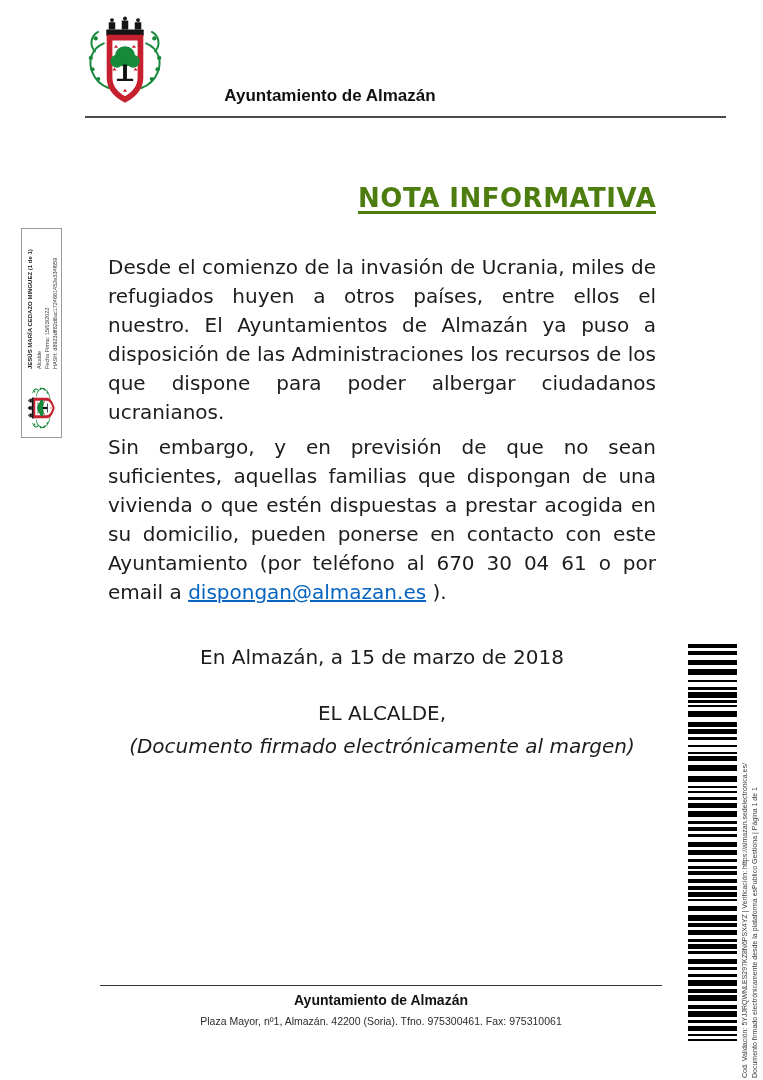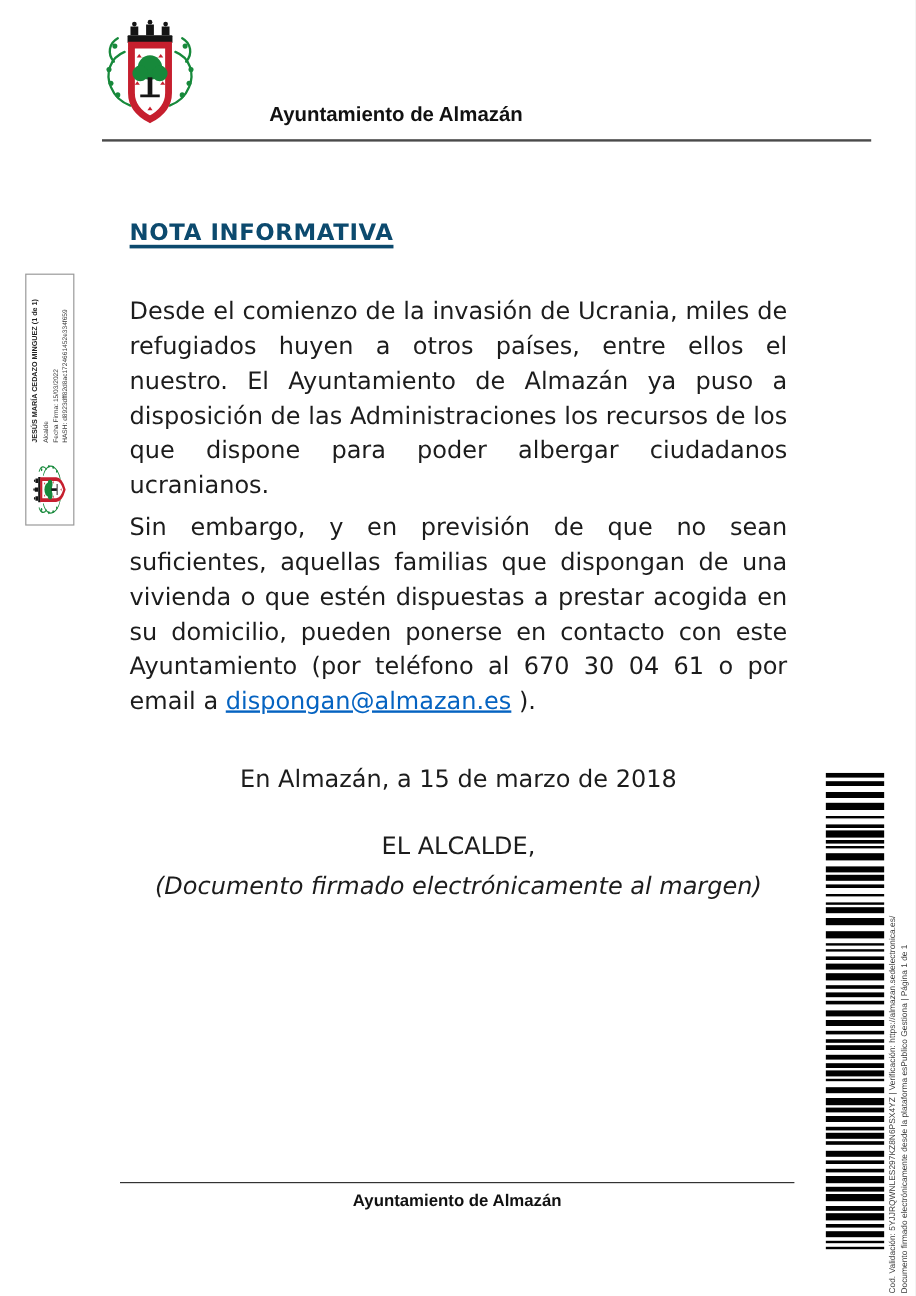--- a/index.html
+++ b/index.html
@@ -34,23 +34,23 @@
   .stamp-name { font-size:6px; font-weight:bold; line-height:9px; color:#222; }
   .stamp-line { font-size:5.5px; line-height:8px; }
   .stamp-left-shield {
     position:absolute; left:5px; top:202px; width:46px; height:30px;
     transform:rotate(-90deg); transform-origin:left top;
   }
 
   
   .content { position:absolute; left:108px; top:180px; width:548px; }
   .doc-title {
-    margin-top:3px; text-align:left; font-size:19px; font-weight:bold;
+    margin-top:3px; text-align:right; font-size:26px; font-weight:bold;
     text-decoration:underline; text-decoration-thickness:2.5px; text-underline-offset:4px;
-    letter-spacing:0.5px; color:#0c4a6e;
+    letter-spacing:0.5px; color:#4d7c0f;
   }
   .doc-par {
     text-align:justify; font-size:20px; line-height:29px; color:#1c1c1c;
   }
   .par1 { margin-top:40px; }
   .par2 { margin-top:6px; }
   .par3 { margin-top:6px; }
   .email-link { color:#0563c1; text-decoration:underline; cursor:pointer; }
 
   .closing { text-align:center; font-size:20px; line-height:29px; color:#1c1c1c; }
@@ -157,34 +157,35 @@
       <div class="stamp-line">HASH: d8923dff82d8ac1724661452e334f659</div>
     </div>
     <svg class="stamp-left-shield" viewBox="0 0 100 118" preserveAspectRatio="none">
       <use href="#escudo"></use>
     </svg>
   </div>
 
   <div class="content">
     <div class="doc-title">NOTA INFORMATIVA</div>
 
-    <p class="doc-par par1">Desde el comienzo de la invasión de Ucrania, miles de refugiados huyen a otros países, entre ellos el nuestro. El Ayuntamiento de Almazán ya puso a disposición de las Administraciones los recursos de los que dispone para poder albergar ciudadanos ucranianos.</p>
+    <p class="doc-par par1">Desde el comienzo de la invasión de Ucrania, miles de refugiados huyen a otros países, entre ellos el nuestro. El Ayuntamientos de Almazán ya puso a disposición de las Administraciones los recursos de los que dispone para poder albergar ciudadanos ucranianos.</p>
 
     <p class="doc-par par2"><span>Sin embargo, y en previsión de que no sean suficientes, aquellas familias que dispongan de una vivienda o que estén dispuestas a prestar acogida en su domicilio, pueden ponerse en contacto con este Ayuntamiento (por teléfono al 670 30 04 61 o por email a </span><a class="email-link" href="#">dispongan@almazan.es</a><span> ).</span></p>
 
 
     <div class="closing">
       <div class="closing-date">En Almazán, a 15 de marzo de 2018</div>
       <div class="closing-title">EL ALCALDE,</div>
       <div class="closing-note">(Documento firmado electrónicamente al margen)</div>
     </div>
   </div>
 
   <div class="footer-rule"></div>
   <div class="footer-org">Ayuntamiento de Almazán</div>
+  <div class="footer-address">Plaza Mayor, nº1, Almazán. 42200 (Soria). Tfno. 975300461. Fax: 975310061</div>
 
   <div class="barcode">
       <div style="height:4px;margin-bottom:3px;background:#000"></div>
       <div style="height:4px;margin-bottom:5px;background:#000"></div>
       <div style="height:5px;margin-bottom:4px;background:#000"></div>
       <div style="height:6px;margin-bottom:5px;background:#000"></div>
       <div style="height:2px;margin-bottom:5px;background:#000"></div>
       <div style="height:3px;margin-bottom:2px;background:#000"></div>
       <div style="height:6px;margin-bottom:2px;background:#000"></div>
       <div style="height:3px;margin-bottom:2px;background:#000"></div>

